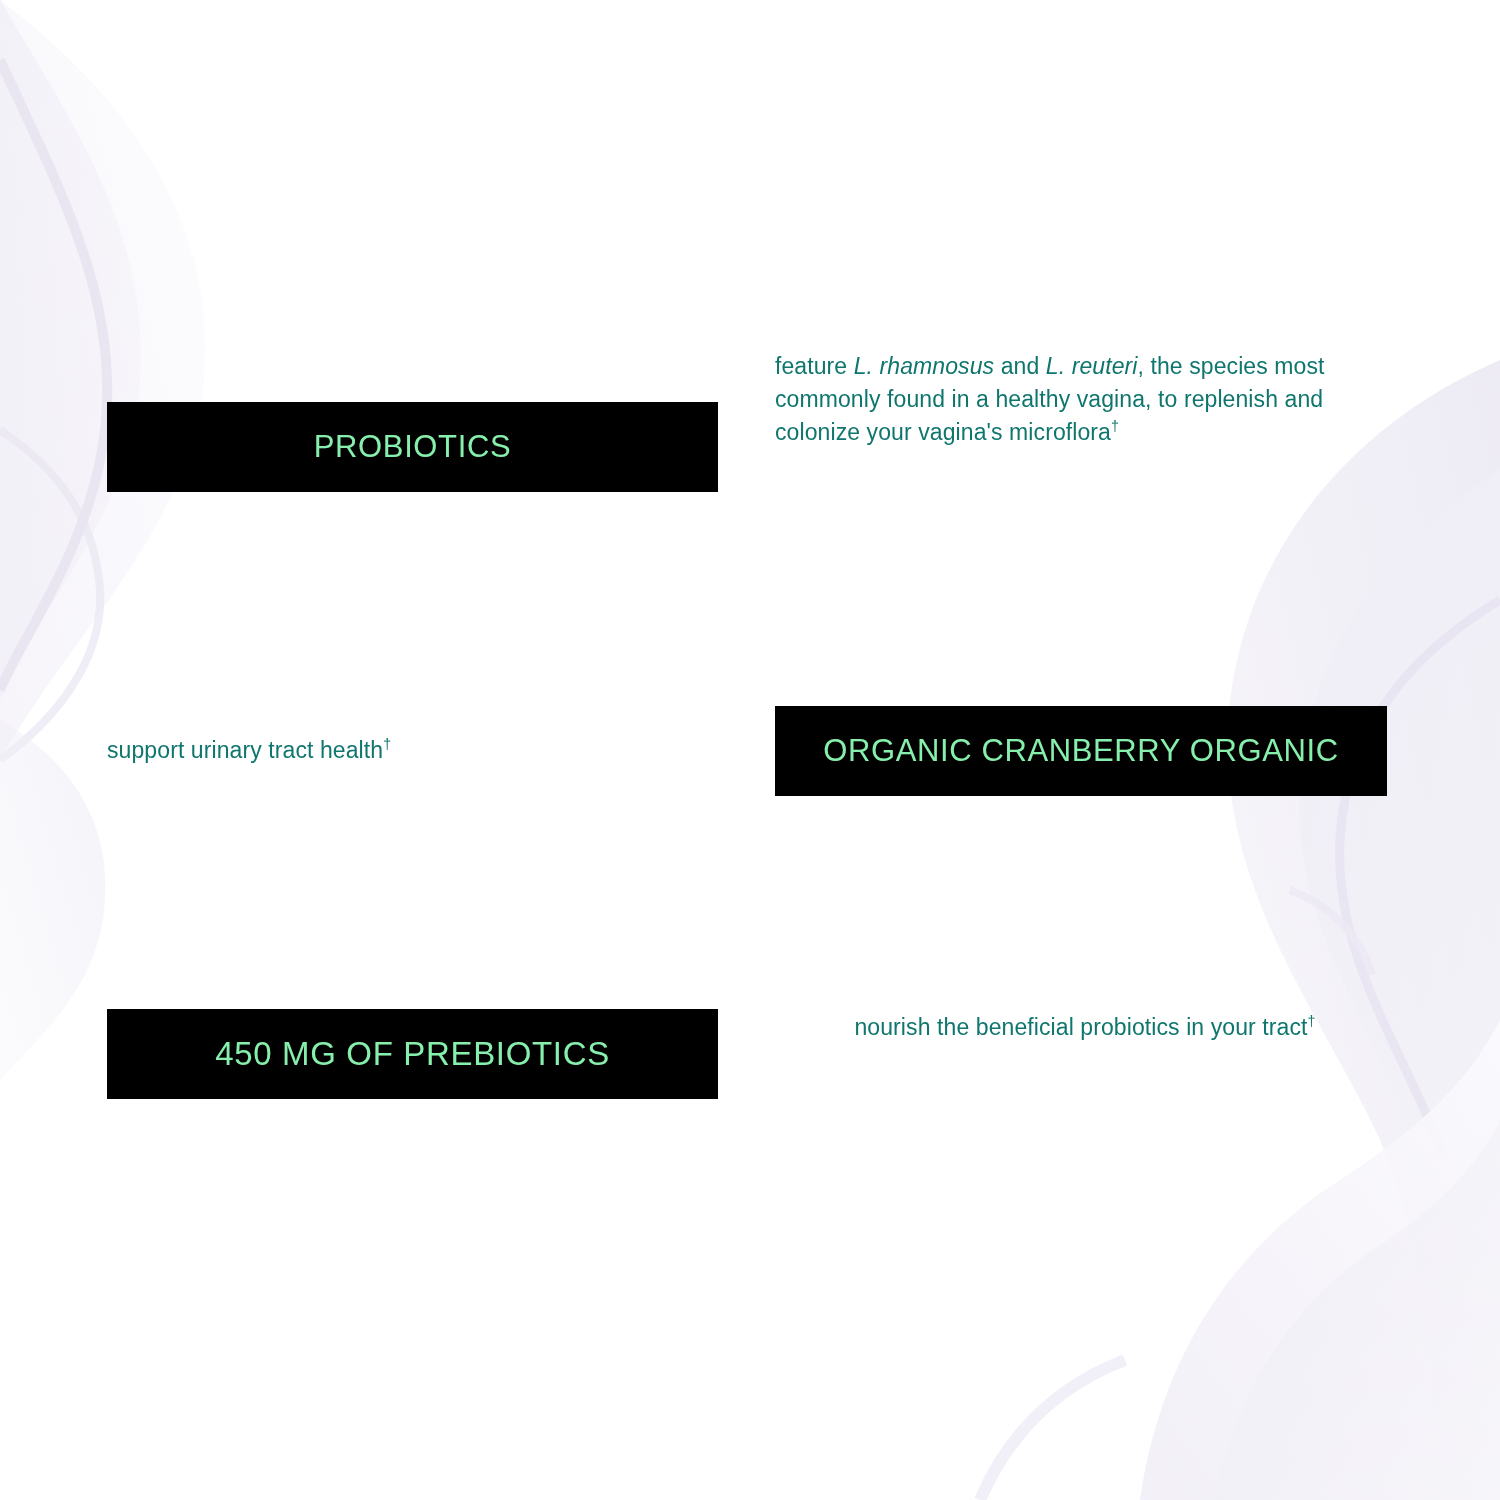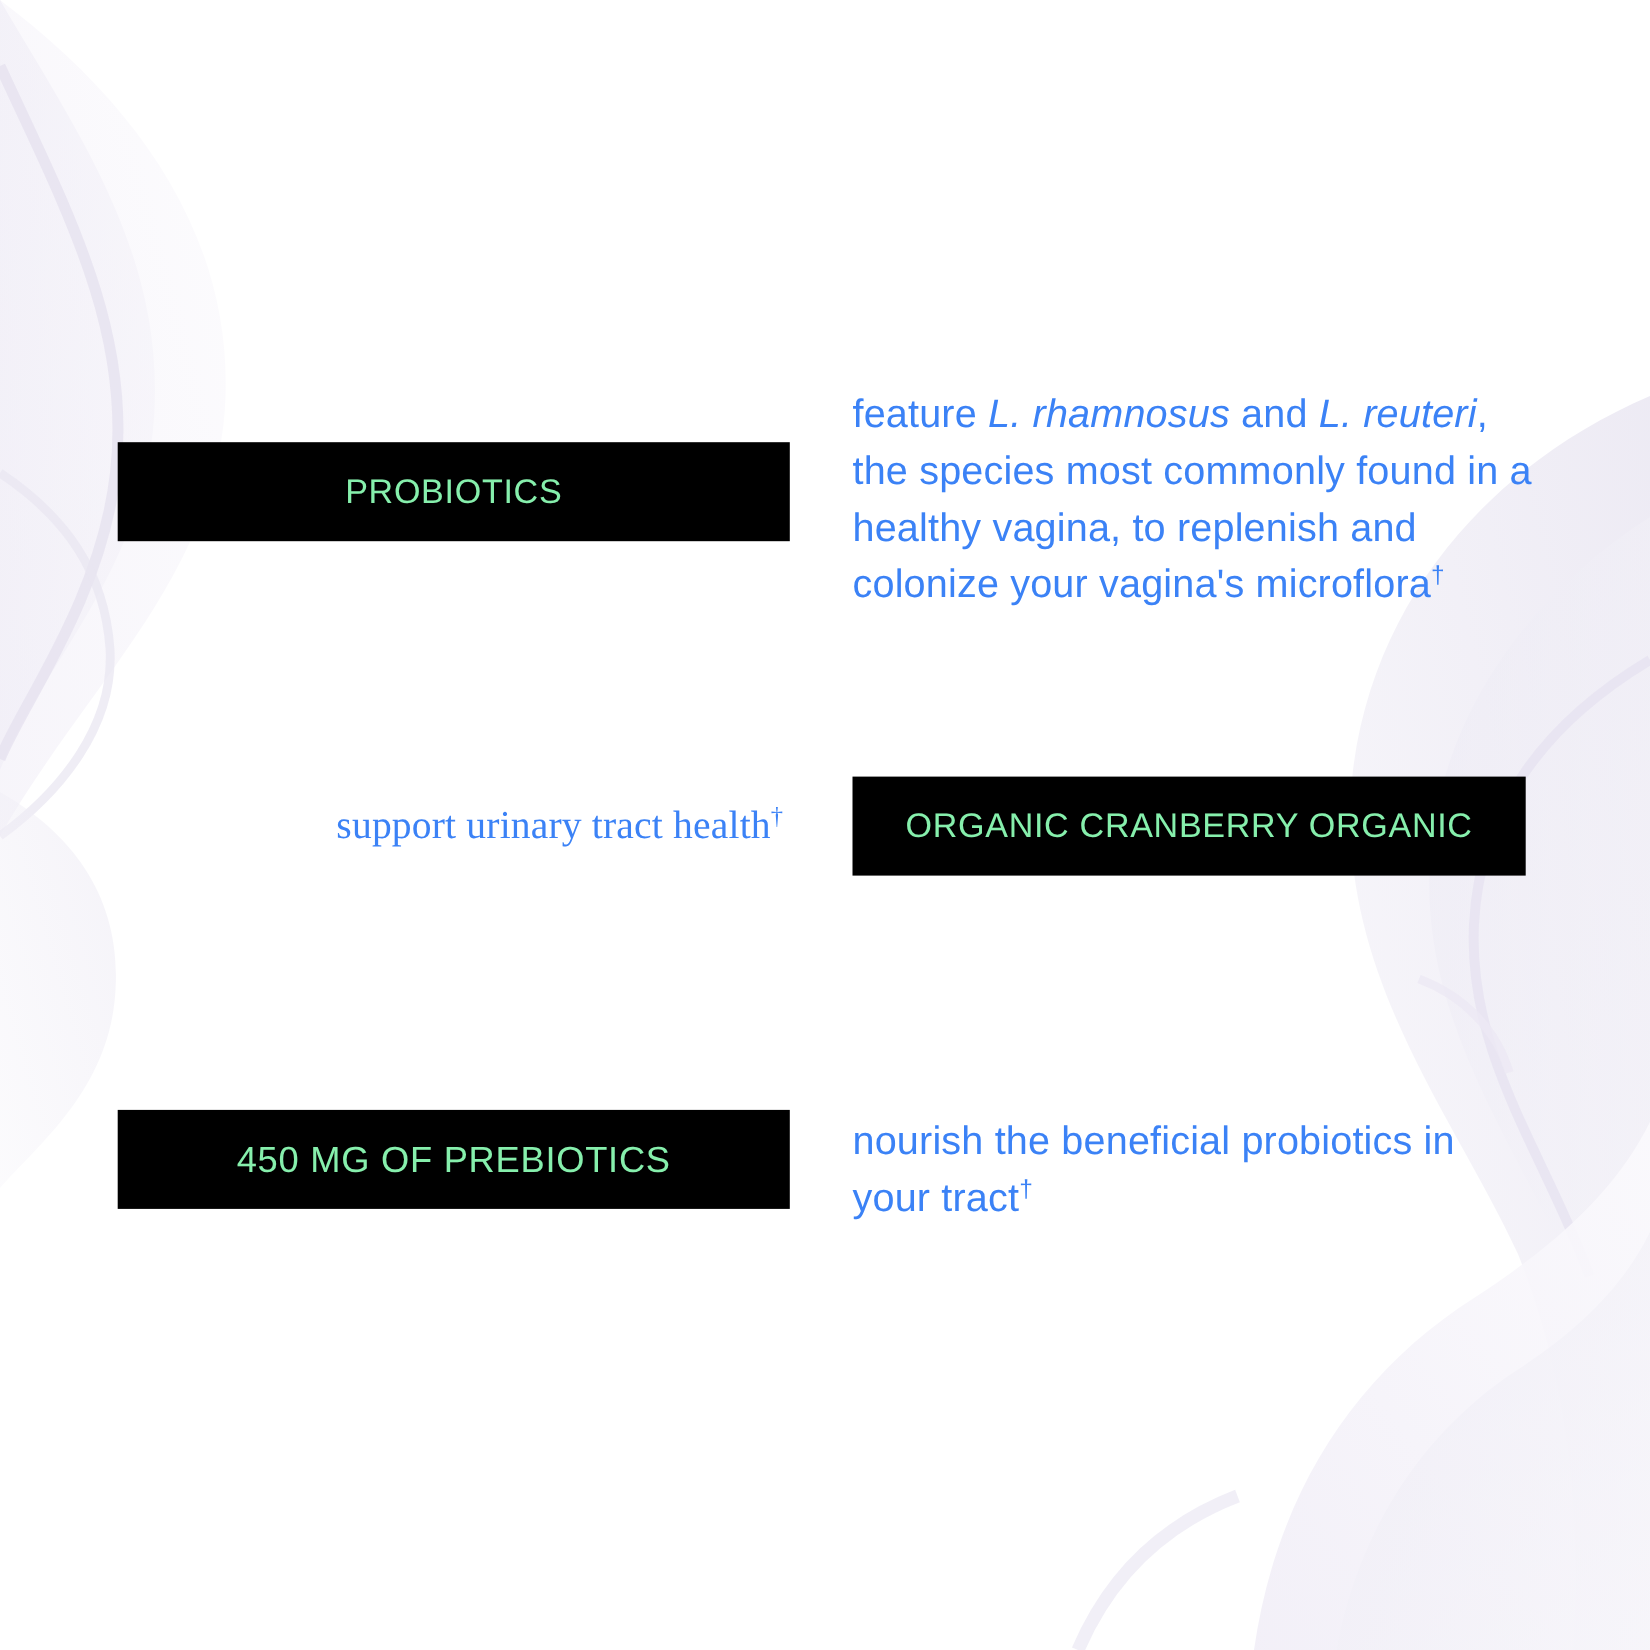--- a/index.html
+++ b/index.html
@@ -47,22 +47,22 @@
     font-weight: 400;
     letter-spacing: 0.02em;
     display: flex;
     align-items: center;
     justify-content: center;
     text-align: center;
     box-sizing: border-box;
   }
 
   .desc {
-    color: #3b82f6;
-    font-size: 36px;
+    color: #0f766e;
+    font-size: 23px;
     line-height: 1.44;
     letter-spacing: 0.004em;
   }
 
   .desc .it {
     font-style: italic;
   }
 
   
   #row-probiotics {
@@ -84,24 +84,22 @@
 
   
   #row-cranberry {
     left: 107px;
     top: 706px;
     width: 1300px;
     align-items: center;
   }
   #row-cranberry .left-text {
     width: 611px;
-    text-align: right;
     padding-right: 6px;
     box-sizing: border-box;
-    font-family: Liberation Serif, serif;
   }
   #row-cranberry .label-chip {
     width: 612px;
     height: 90px;
     font-size: 31px;
     margin-left: 57px;
   }
 
   
   #row-prebiotics {
@@ -111,20 +109,21 @@
   }
   #row-prebiotics .label-chip {
     width: 611px;
     height: 90px;
     font-size: 33px;
   }
   #row-prebiotics .desc {
     width: 620px;
     margin-left: 57px;
     margin-top: 2px;
+    text-align: center;
   }
 
   .sup {
     font-size: 0.62em;
     vertical-align: super;
     line-height: 0;
   }
 </style>
 </head>
 <body>

